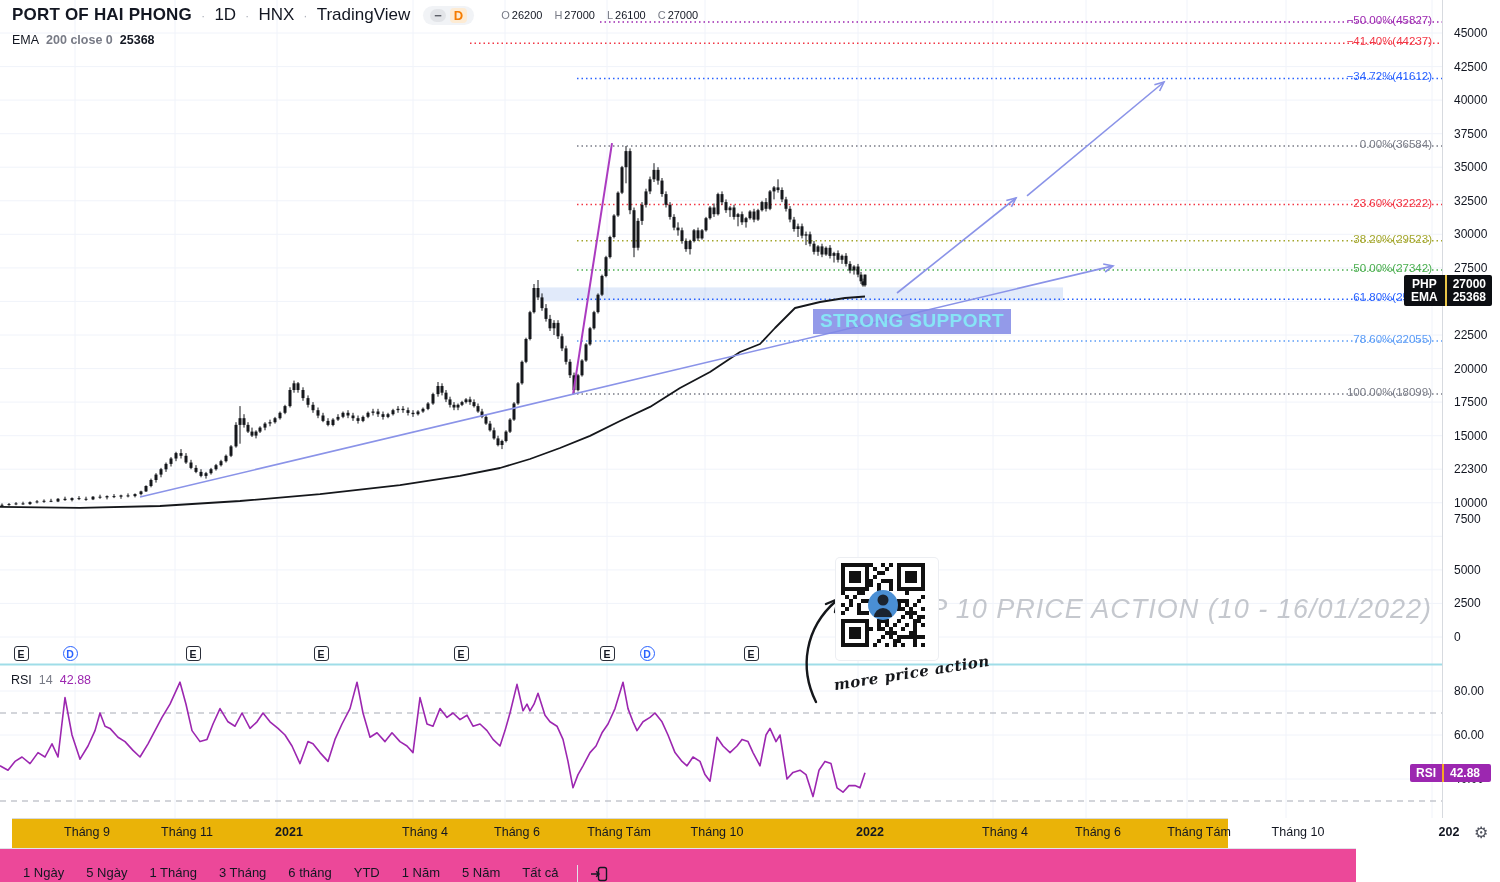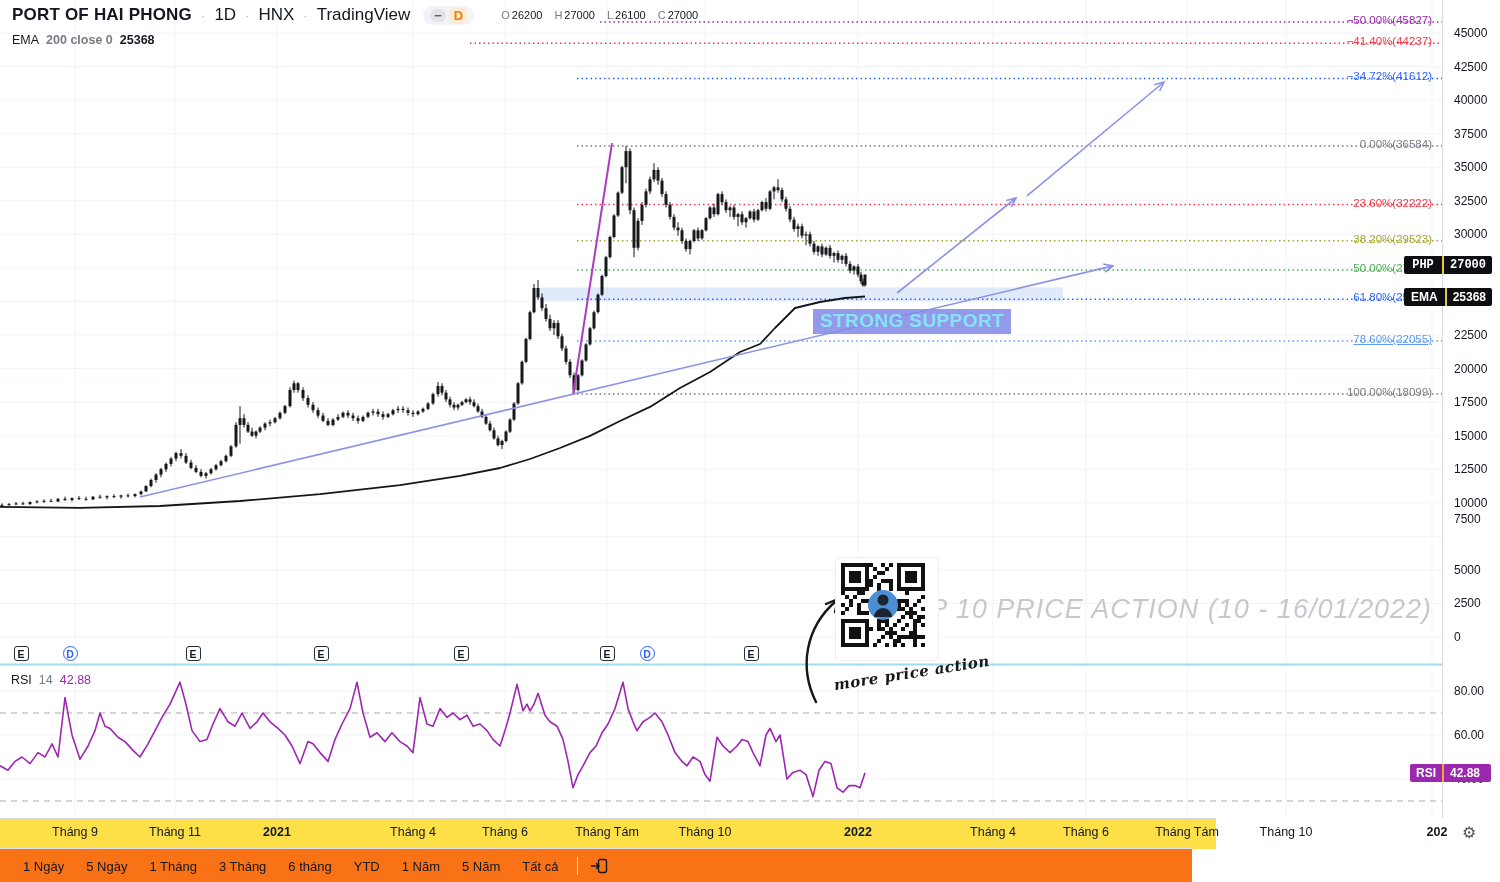--- a/index.html
+++ b/index.html
@@ -43,26 +43,26 @@
   
   .strong{position:absolute;left:813px;top:309px;background:rgba(128,136,229,.85);color:#87e4f6;font-size:19px;font-weight:700;letter-spacing:.4px;padding:1px 7px 2px;z-index:3;}
   
   .wm{position:absolute;right:68px;text-align:right;font-style:italic;color:rgba(149,154,166,.55);z-index:2;white-space:nowrap;letter-spacing:1px;}
   .wm1{top:594px;font-size:27px;}
   .wm2{top:631px;font-size:29px;}
   
   .qr-card{position:absolute;left:836px;top:558px;width:102px;height:102px;background:#fff;border-radius:4px;box-shadow:0 0 0 1px #eceef2;z-index:3;display:flex;align-items:center;justify-content:center;}
   .qr-cap{position:absolute;left:833px;top:664px;z-index:3;font-family:"DejaVu Serif",serif;font-style:italic;font-weight:700;font-size:15px;transform:rotate(-9deg);color:#15171b;letter-spacing:.5px;}
   
-  .timeline{position:absolute;left:0;top:818px;width:1216px;height:30px;background:#fde047;border-top:1px solid #d7dadf;z-index:5;}
+  .timeline{position:absolute;left:12px;top:818px;width:1216px;height:30px;background:#eab308;border-top:1px solid #d7dadf;z-index:5;}
   .ttick{position:absolute;top:6px;transform:translateX(-50%);font-size:12.5px;color:#131722;white-space:nowrap;}
   .ttick.b{font-weight:700;}
   .gear{position:absolute;left:1462px;top:4px;font-size:16px;color:#50535e;cursor:pointer;}
   
-  .toolbar{position:absolute;left:0;top:848px;width:1192px;height:34px;background:#f97316;border-top:1px solid #e0e3eb;z-index:5;display:flex;align-items:center;font-size:13px;}
+  .toolbar{position:absolute;left:0;top:848px;width:1356px;height:34px;background:#ec4899;border-top:1px solid #e0e3eb;z-index:5;display:flex;align-items:flex-end;font-size:13px;}
   .ranges{display:flex;gap:4px;margin-left:14px;}
   .rbtn{padding:3px 9px;border-radius:4px;color:#131722;cursor:pointer;}
   .tsep{width:1px;height:18px;background:#e0e3eb;margin:0 10px;}
   .goto{width:22px;height:18px;display:flex;align-items:center;justify-content:center;cursor:pointer;}
   .tb-right{margin-left:auto;display:flex;align-items:center;gap:0;margin-right:14px;}
   .tb-right .time{color:#131722;padding:0 4px;}
   .tb-item{padding:3px 9px;color:#131722;cursor:pointer;}
 </style>
 </head>
 <body>
@@ -658,21 +658,21 @@
     <span class="b">14</span>
     <span class="c">42.88</span>
   </div>
 
   <div class="price-axis" id="price-axis">
       <div class="ptick" style="top: 630px;">0</div>
       <div class="ptick" style="top: 596.444px;">2500</div>
       <div class="ptick" style="top: 562.889px;">5000</div>
       <div class="ptick" style="top: 512px;">7500</div>
       <div class="ptick" style="top: 495.778px;">10000</div>
-      <div class="ptick" style="top: 462.222px;">12500</div>
+      <div class="ptick" style="top: 462.222px;">22300</div>
       <div class="ptick" style="top: 428.667px;">15000</div>
       <div class="ptick" style="top: 395.111px;">17500</div>
       <div class="ptick" style="top: 361.556px;">20000</div>
       <div class="ptick" style="top: 328px;">22500</div>
       <div class="ptick" style="top: 294.444px;">25000</div>
       <div class="ptick" style="top: 260.889px;">27500</div>
       <div class="ptick" style="top: 227.333px;">30000</div>
       <div class="ptick" style="top: 193.778px;">32500</div>
       <div class="ptick" style="top: 160.222px;">35000</div>
       <div class="ptick" style="top: 126.667px;">37500</div>
@@ -685,35 +685,35 @@
     </div>
   <div id="fib-labels">
       <div class="fib-label" style="top: 13.8998px; color: rgb(156, 39, 176);">−50.00%(45827)</div>
       <div class="fib-label" style="top: 35.2412px; color: rgb(242, 54, 69);">−41.40%(44237)</div>
       <div class="fib-label" style="top: 70.4745px; color: rgb(41, 98, 255);">−34.72%(41612)</div>
       <div class="fib-label" style="top: 137.961px; color: rgb(120, 123, 134);">0.00%(36584)</div>
       <div class="fib-label" style="top: 196.509px; color: rgb(242, 54, 69);">23.60%(32222)</div>
       <div class="fib-label" style="top: 232.736px; color: rgb(163, 166, 44);">38.20%(29523)</div>
       <div class="fib-label" style="top: 262.01px; color: rgb(76, 175, 80);">50.00%(27342)</div>
       <div class="fib-label" style="top: 291.297px; color: rgb(41, 98, 255);">61.80%(25160)</div>
-      <div class="fib-label" style="top: 332.973px; color: rgb(91, 156, 246); text-decoration: underline;">78.60%(22055)</div>
+      <div class="fib-label" style="top: 332.973px; color: rgb(91, 156, 246);">78.60%(22055)</div>
       <div class="fib-label" style="top: 386.071px; color: rgb(120, 123, 134);">100.00%(18099)</div>
     </div>
   <div id="events">
       <div class="evt E" style="left: 13.5px;">E</div>
       <div class="evt D" style="left: 62.5px;">D</div>
       <div class="evt E" style="left: 185.5px;">E</div>
       <div class="evt E" style="left: 313.5px;">E</div>
       <div class="evt E" style="left: 453.5px;">E</div>
       <div class="evt E" style="left: 599.5px;">E</div>
       <div class="evt D" style="left: 639.5px;">D</div>
       <div class="evt E" style="left: 743.5px;">E</div>
     </div>
 
-  <div class="badge dark" id="badge-php" style="top: 256px; font-family: Liberation Mono, monospace;">
+  <div class="badge dark" id="badge-php" style="top: 275px;">
     <span class="bl">PHP</span>
     <span class="bv">27000</span>
   </div>
   <div class="badge dark" id="badge-ema" style="top: 287.505px;">
     <span class="bl">EMA</span>
     <span class="bv">25368</span>
   </div>
   <div class="badge purple" id="badge-rsi" style="top: 763.664px;">
     <span class="bl">RSI</span>
     <span class="bv">42.88</span>

